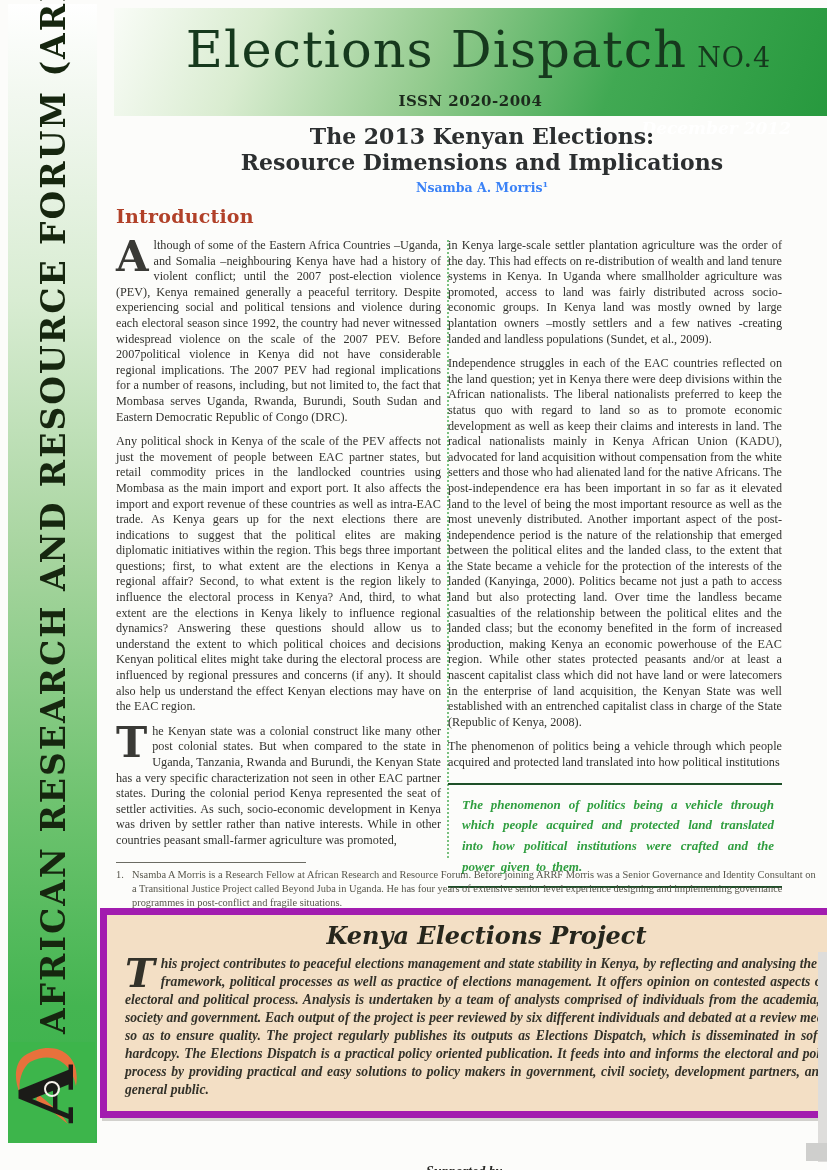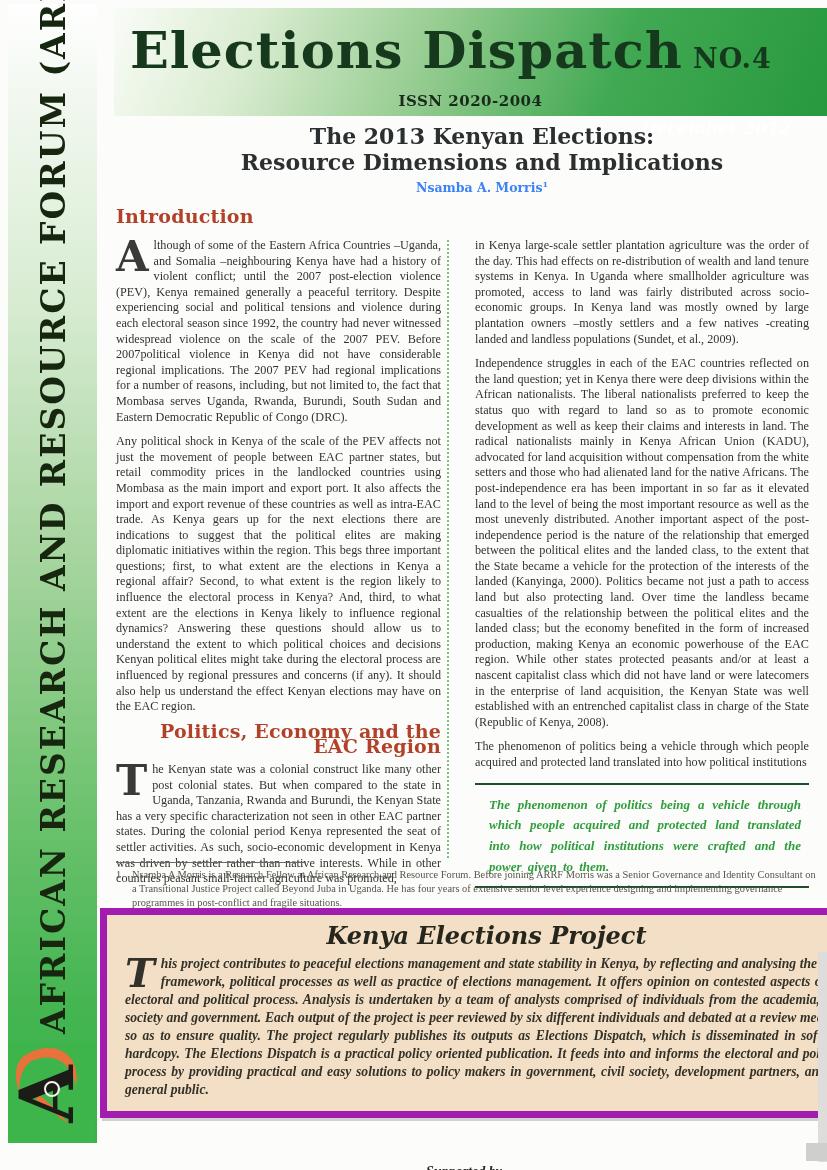--- a/index.html
+++ b/index.html
@@ -29,22 +29,22 @@
     background:#3db54b;
   }
 
   
   .banner {
     position:absolute; left:114px; top:8px; width:713px; height:108px;
     background:linear-gradient(112deg,
       #f9fcf7 0%, #d9ecd0 20%, #93cb8e 45%, #41a953 70%, #27993e 100%);
   }
   .masthead-line {
-    position:absolute; left:16px; right:0; top:12px; text-align:left;
-    color:#16391d; font-family:"DejaVu Serif", serif; font-weight:bold;
+    position:absolute; left:16px; right:0; top:12px; text-align:center;
+    color:#16391d; font-family:"DejaVu Serif", serif; font-weight:normal;
     white-space:nowrap;
   }
   .masthead-title { font-size:51px; letter-spacing:1px; }
   .masthead-issue { font-size:27px; letter-spacing:1px; margin-left:10px; }
   .banner-issn {
     position:absolute; left:0; right:0; top:84px; text-align:center;
     font-family:"DejaVu Serif", serif; font-weight:bold;
     font-size:15px; color:#1c2a1c; letter-spacing:.5px;
   }
   .banner-date {
@@ -72,21 +72,21 @@
     font-family:"DejaVu Serif", serif; font-weight:bold;
     color:#b14129; letter-spacing:.2px;text-align:right;
   }
   .intro-heading { position:absolute; left:116px; top:205px; font-size:19px; }
 
   
   .col { position:absolute; top:238px; text-align:justify;
          font-size:12.2px; line-height:15.6px; color:#32322e; }
   .col p { margin:0 0 9px 0; }
   .col-left  { left:116px; width:325px; }
-  .col-right { left:475px; width:334px; }
+  .col-right { left:448px; width:334px; }
   .col-divider {
     position:absolute; left:447px; top:240px; height:618px;
     border-left:2px dotted #79c17e;
   }
   .politics-heading { font-size:19px; margin:4px 0 7px 0; }
 
   .dropcap {
     float:left; font-family:"DejaVu Serif", serif; font-weight:bold;
     font-size:42px; line-height:33px; padding:2px 5px 0 0; color:#3a3a36;
   }
@@ -167,21 +167,20 @@
     <div class="article-title">The 2013 Kenyan Elections:</div>
     <div class="article-title">Resource Dimensions and Implications</div>
     <div class="article-author"><span>Nsamba A. Morris</span><sup>1</sup></div>
   </div>
 
   <div class="sec-heading intro-heading">Introduction</div>
 
   <div class="col col-left">
     <p><span class="dropcap">A</span><span>lthough of some of the Eastern Africa Countries –Uganda, and Somalia –neighbouring Kenya have had a history of violent conflict; until the 2007 post-election violence (PEV), Kenya remained generally a peaceful territory.  Despite experiencing social and political tensions and violence during each electoral season since 1992, the country had never witnessed widespread violence on the scale of the 2007 PEV. Before 2007political violence in Kenya did not have considerable regional implications. The 2007 PEV had regional implications for a number of reasons, including, but not limited to, the fact that Mombasa serves Uganda, Rwanda, Burundi, South Sudan and Eastern Democratic Republic of Congo (DRC).</span></p>
     <p>Any political shock in Kenya of the scale of the PEV affects not just the movement of people between EAC partner states, but retail commodity prices in the landlocked countries using Mombasa as the main import and export port. It also affects the import and export revenue of these countries as well as intra-EAC trade. As Kenya gears up for the next elections there are indications to suggest that the political elites are making diplomatic initiatives within the region. This begs three important questions; first, to what extent are the elections in Kenya a regional affair? Second, to what extent is the region likely to influence the electoral process in Kenya? And, third, to what extent are the elections in Kenya likely to influence regional dynamics? Answering these questions should allow us to understand the extent to which political choices and decisions Kenyan political elites might take during the electoral process are influenced by regional pressures and concerns (if any). It should also help us understand the effect Kenyan elections may have on the EAC region.</p>
-    <div class="sec-heading politics-heading">Politics, Economy and the EAC Region</div>
     <p><span class="dropcap">T</span><span>he Kenyan state was a colonial construct like many other post colonial states. But when compared to the state in Uganda, Tanzania, Rwanda and Burundi, the Kenyan State has a very specific characterization not seen in other EAC partner states. During the colonial period Kenya represented the seat of settler activities. As such, socio-economic development in Kenya was driven by settler rather than native interests. While in other countries peasant small-farmer agriculture was promoted,</span></p>
   </div>
 
   <div class="col-divider"></div>
 
   <div class="col col-right">
     <p>in Kenya large-scale settler plantation agriculture was the order of the day. This had effects on re-distribution of wealth and land tenure systems in Kenya. In Uganda where smallholder agriculture was promoted, access to land was fairly distributed across socio-economic groups. In Kenya land was mostly owned by large plantation owners –mostly settlers and a few natives -creating landed and landless populations (Sundet, et al., 2009).</p>
     <p>Independence struggles in each of the EAC countries reflected on the land question; yet in Kenya there were deep divisions within the African nationalists. The liberal nationalists preferred to keep the status quo with regard to land so as to promote economic development as well as keep their claims and interests in land. The radical nationalists mainly in Kenya African Union (KADU), advocated for land acquisition without compensation from the white setters and those who had alienated land for the native Africans. The post-independence era has been important in so far as it elevated land to the level of being the most important resource as well as the most unevenly distributed. Another important aspect of the post-independence period is the nature of the relationship that emerged between the political elites and the landed class, to the extent that the State became a vehicle for the protection of the interests of the landed (Kanyinga, 2000).  Politics became not just a path to access land but also protecting land. Over time the landless became casualties of the relationship between the political elites and the landed class; but the economy benefited in the form of increased production, making Kenya an economic powerhouse of the EAC region. While other states protected peasants and/or at least a nascent capitalist class which did not have land or were latecomers in the enterprise of land acquisition, the Kenyan State was well established with an entrenched capitalist class in charge of the State (Republic of Kenya, 2008).</p>
     <p>The phenomenon of politics being a vehicle through which people acquired and protected land translated into how political institutions</p>
     <div class="pullquote">

